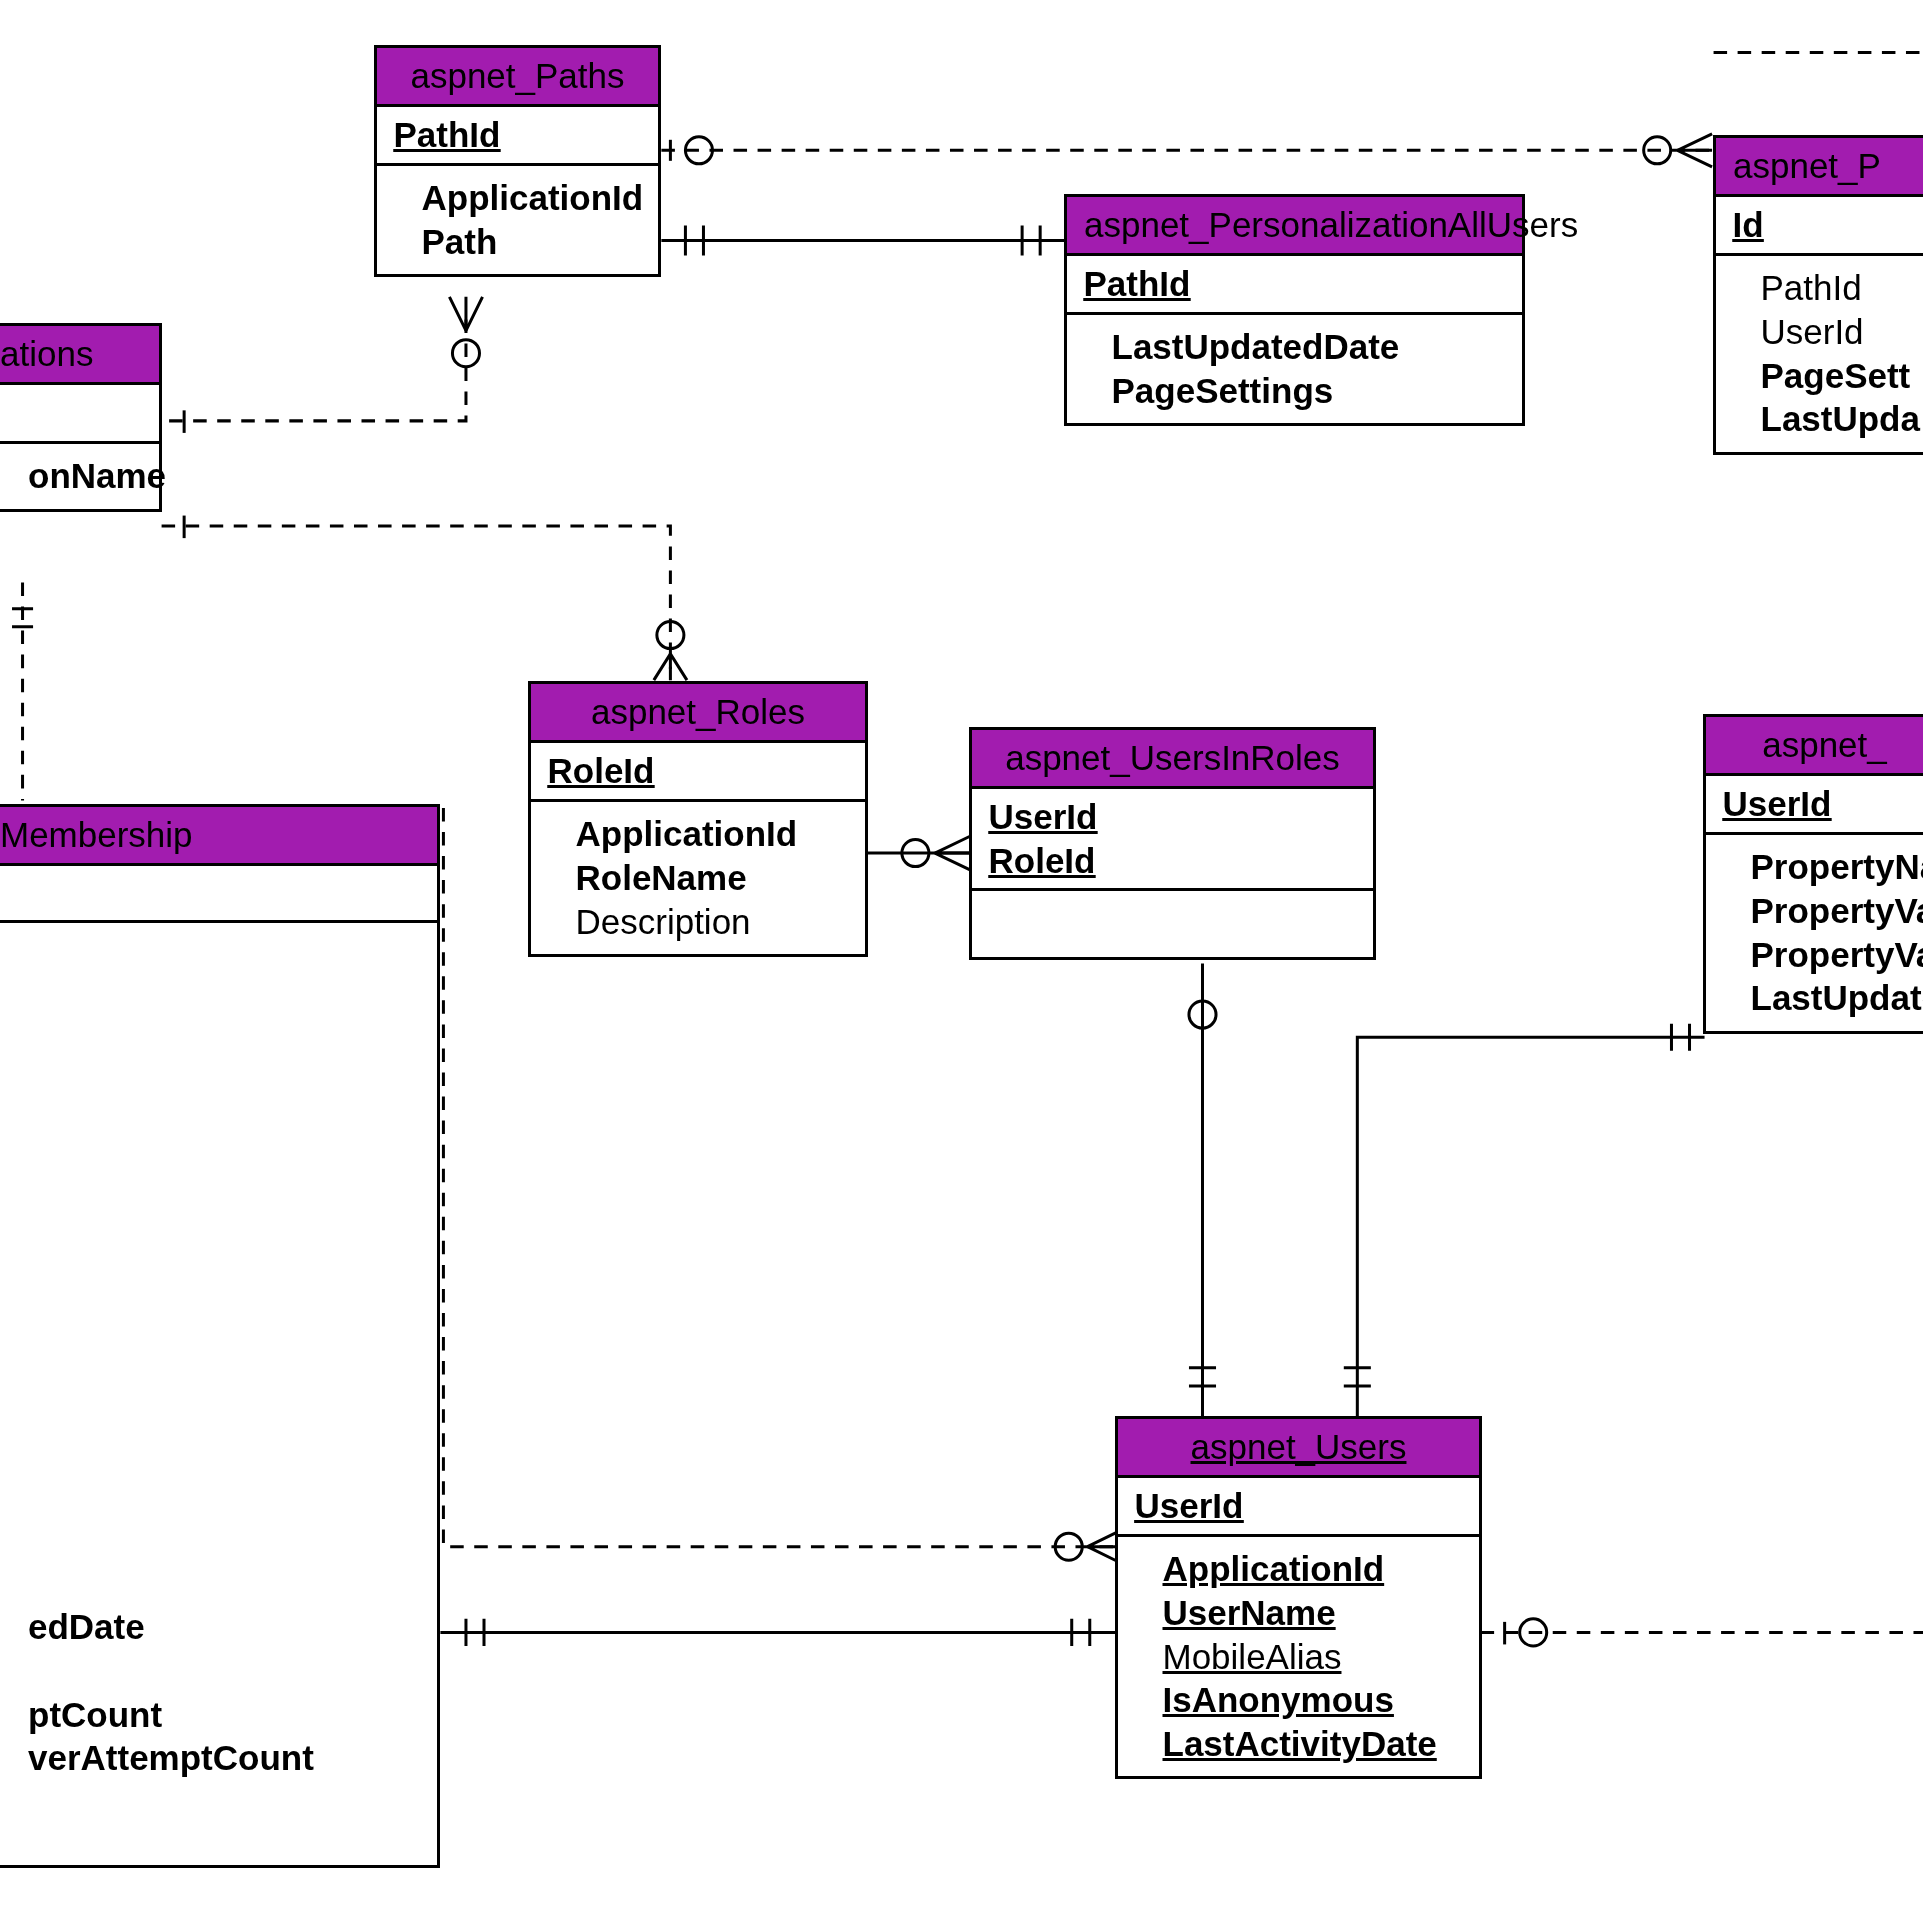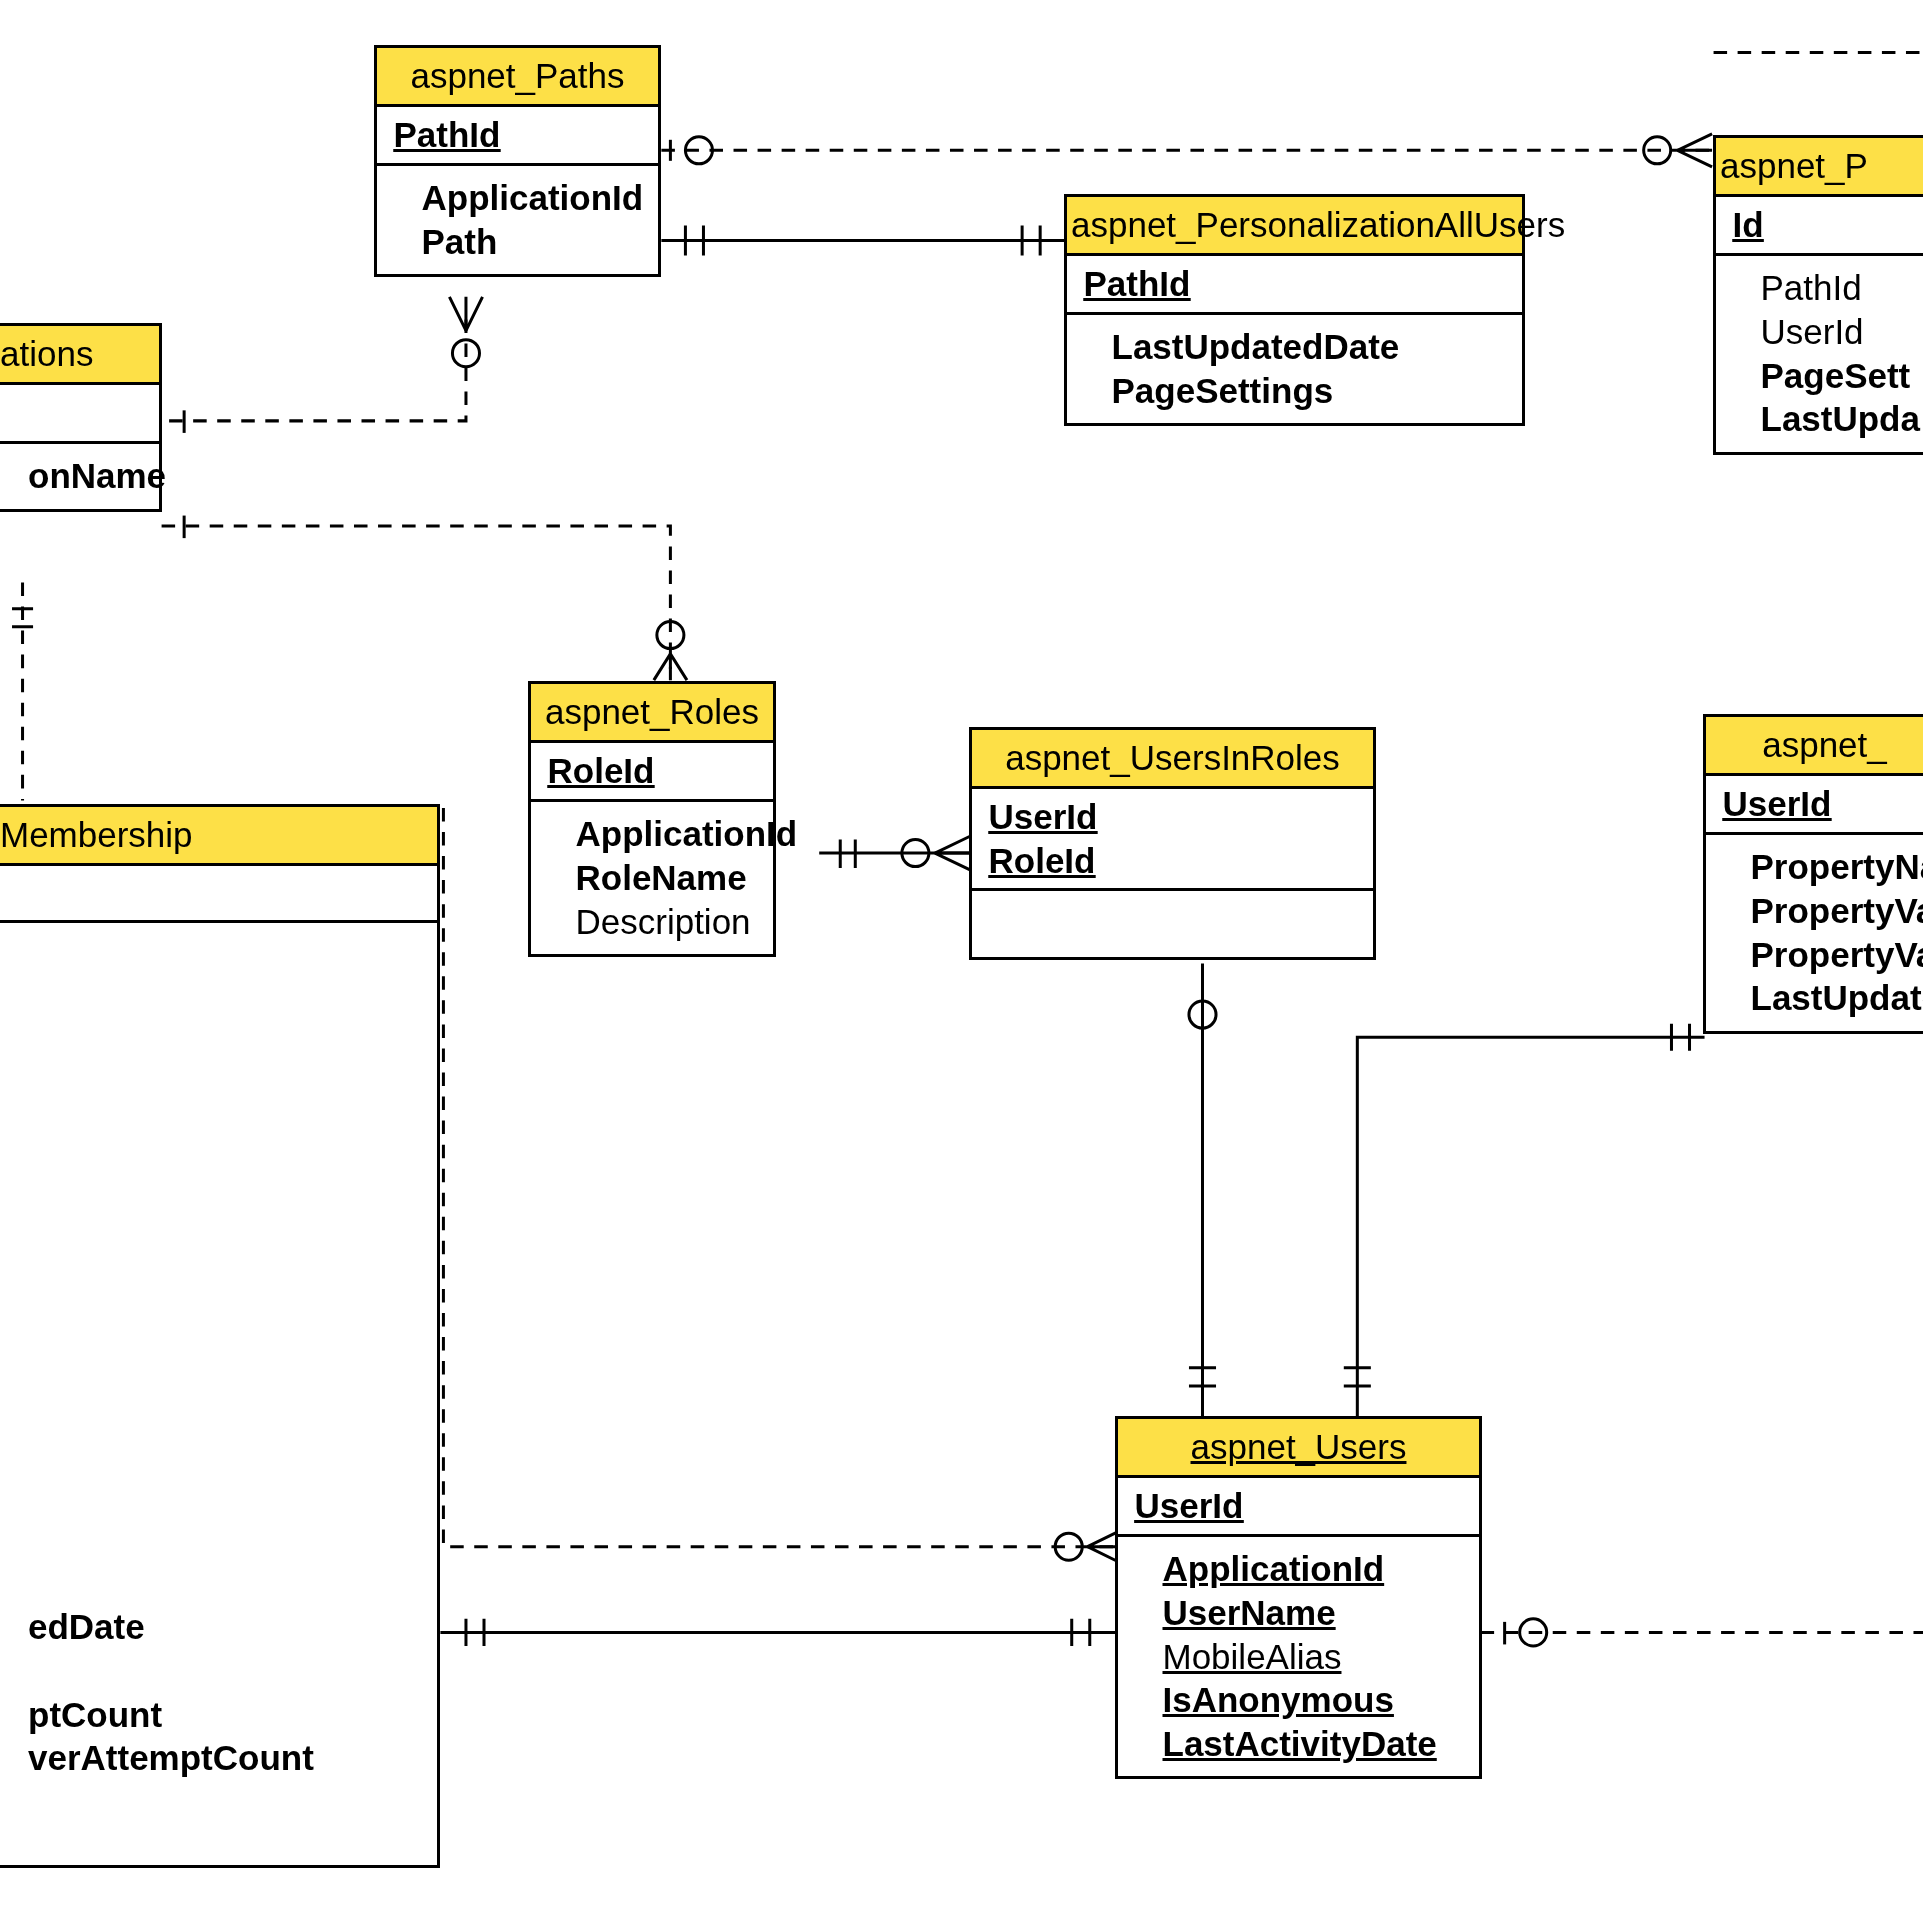--- a/index.html
+++ b/index.html
@@ -26,23 +26,23 @@
   }
   .entity {
     position: absolute;
     border: 3px solid #000;
     background: #fff;
     box-sizing: border-box;
     font-size: 35px;
     line-height: 1.25;
   }
   .entity .title {
-    background: #fde047;
+    background: #a21caf;
     border-bottom: 3px solid #000;
-    padding: 6px 4px;
+    padding: 6px 17px;
     font-weight: normal;
     text-align: center;
   }
   .entity .pk {
     border-bottom: 3px solid #000;
     padding: 6px 16.5px;
     font-weight: bold;
     text-decoration: underline;
     text-align: left;
   }
@@ -176,21 +176,21 @@
 </div>
 
 <div class="entity" style="left:-30px; top:323px; width:192px; border-left:none;">
   <div class="title" style="text-align:left; padding-left:30px;">ations</div>
   <div class="pk" style="height:44px;"></div>
   <div class="attrs" style="padding-left:30px;">
     <div class="bold">onName</div>
   </div>
 </div>
 
-<div class="entity" style="left:528px; top:681px; width:248px;">
+<div class="entity" style="left:528px; top:681px; width:340px;">
   <div class="title">aspnet_Roles</div>
   <div class="pk">
     <div>RoleId</div>
   </div>
   <div class="attrs">
     <div class="bold">ApplicationId</div>
     <div class="bold">RoleName</div>
     <div>Description</div>
   </div>
 </div>

